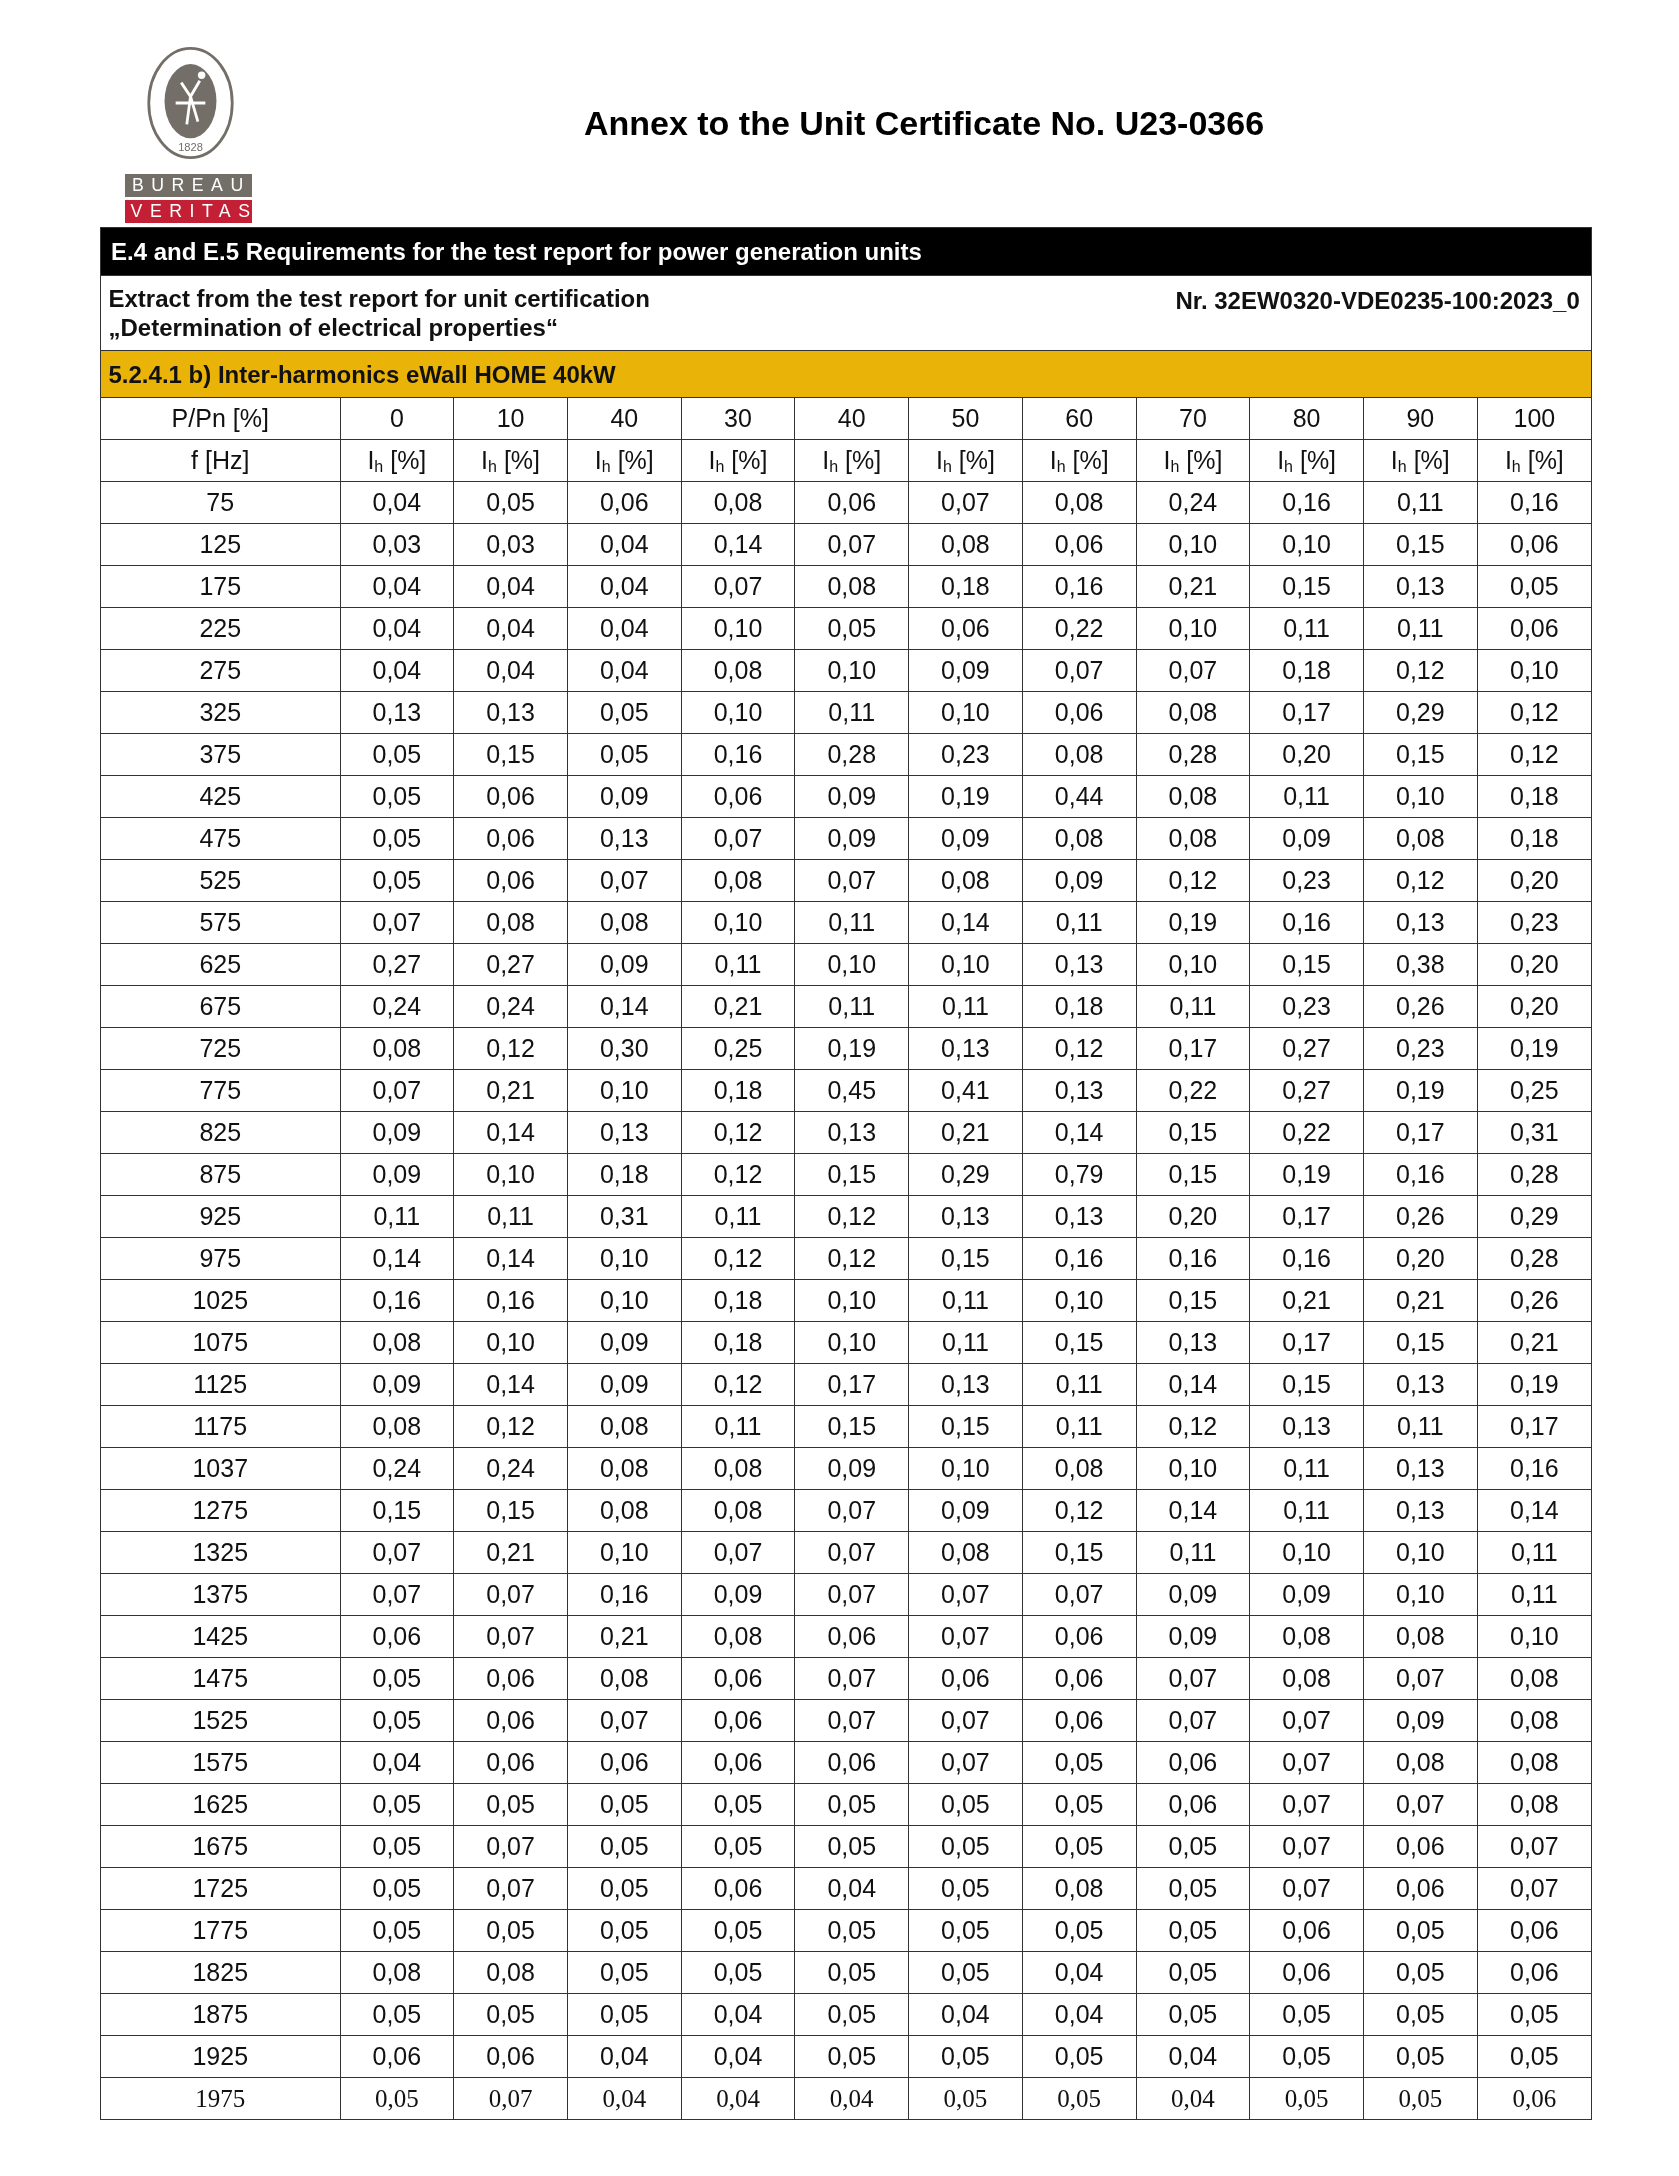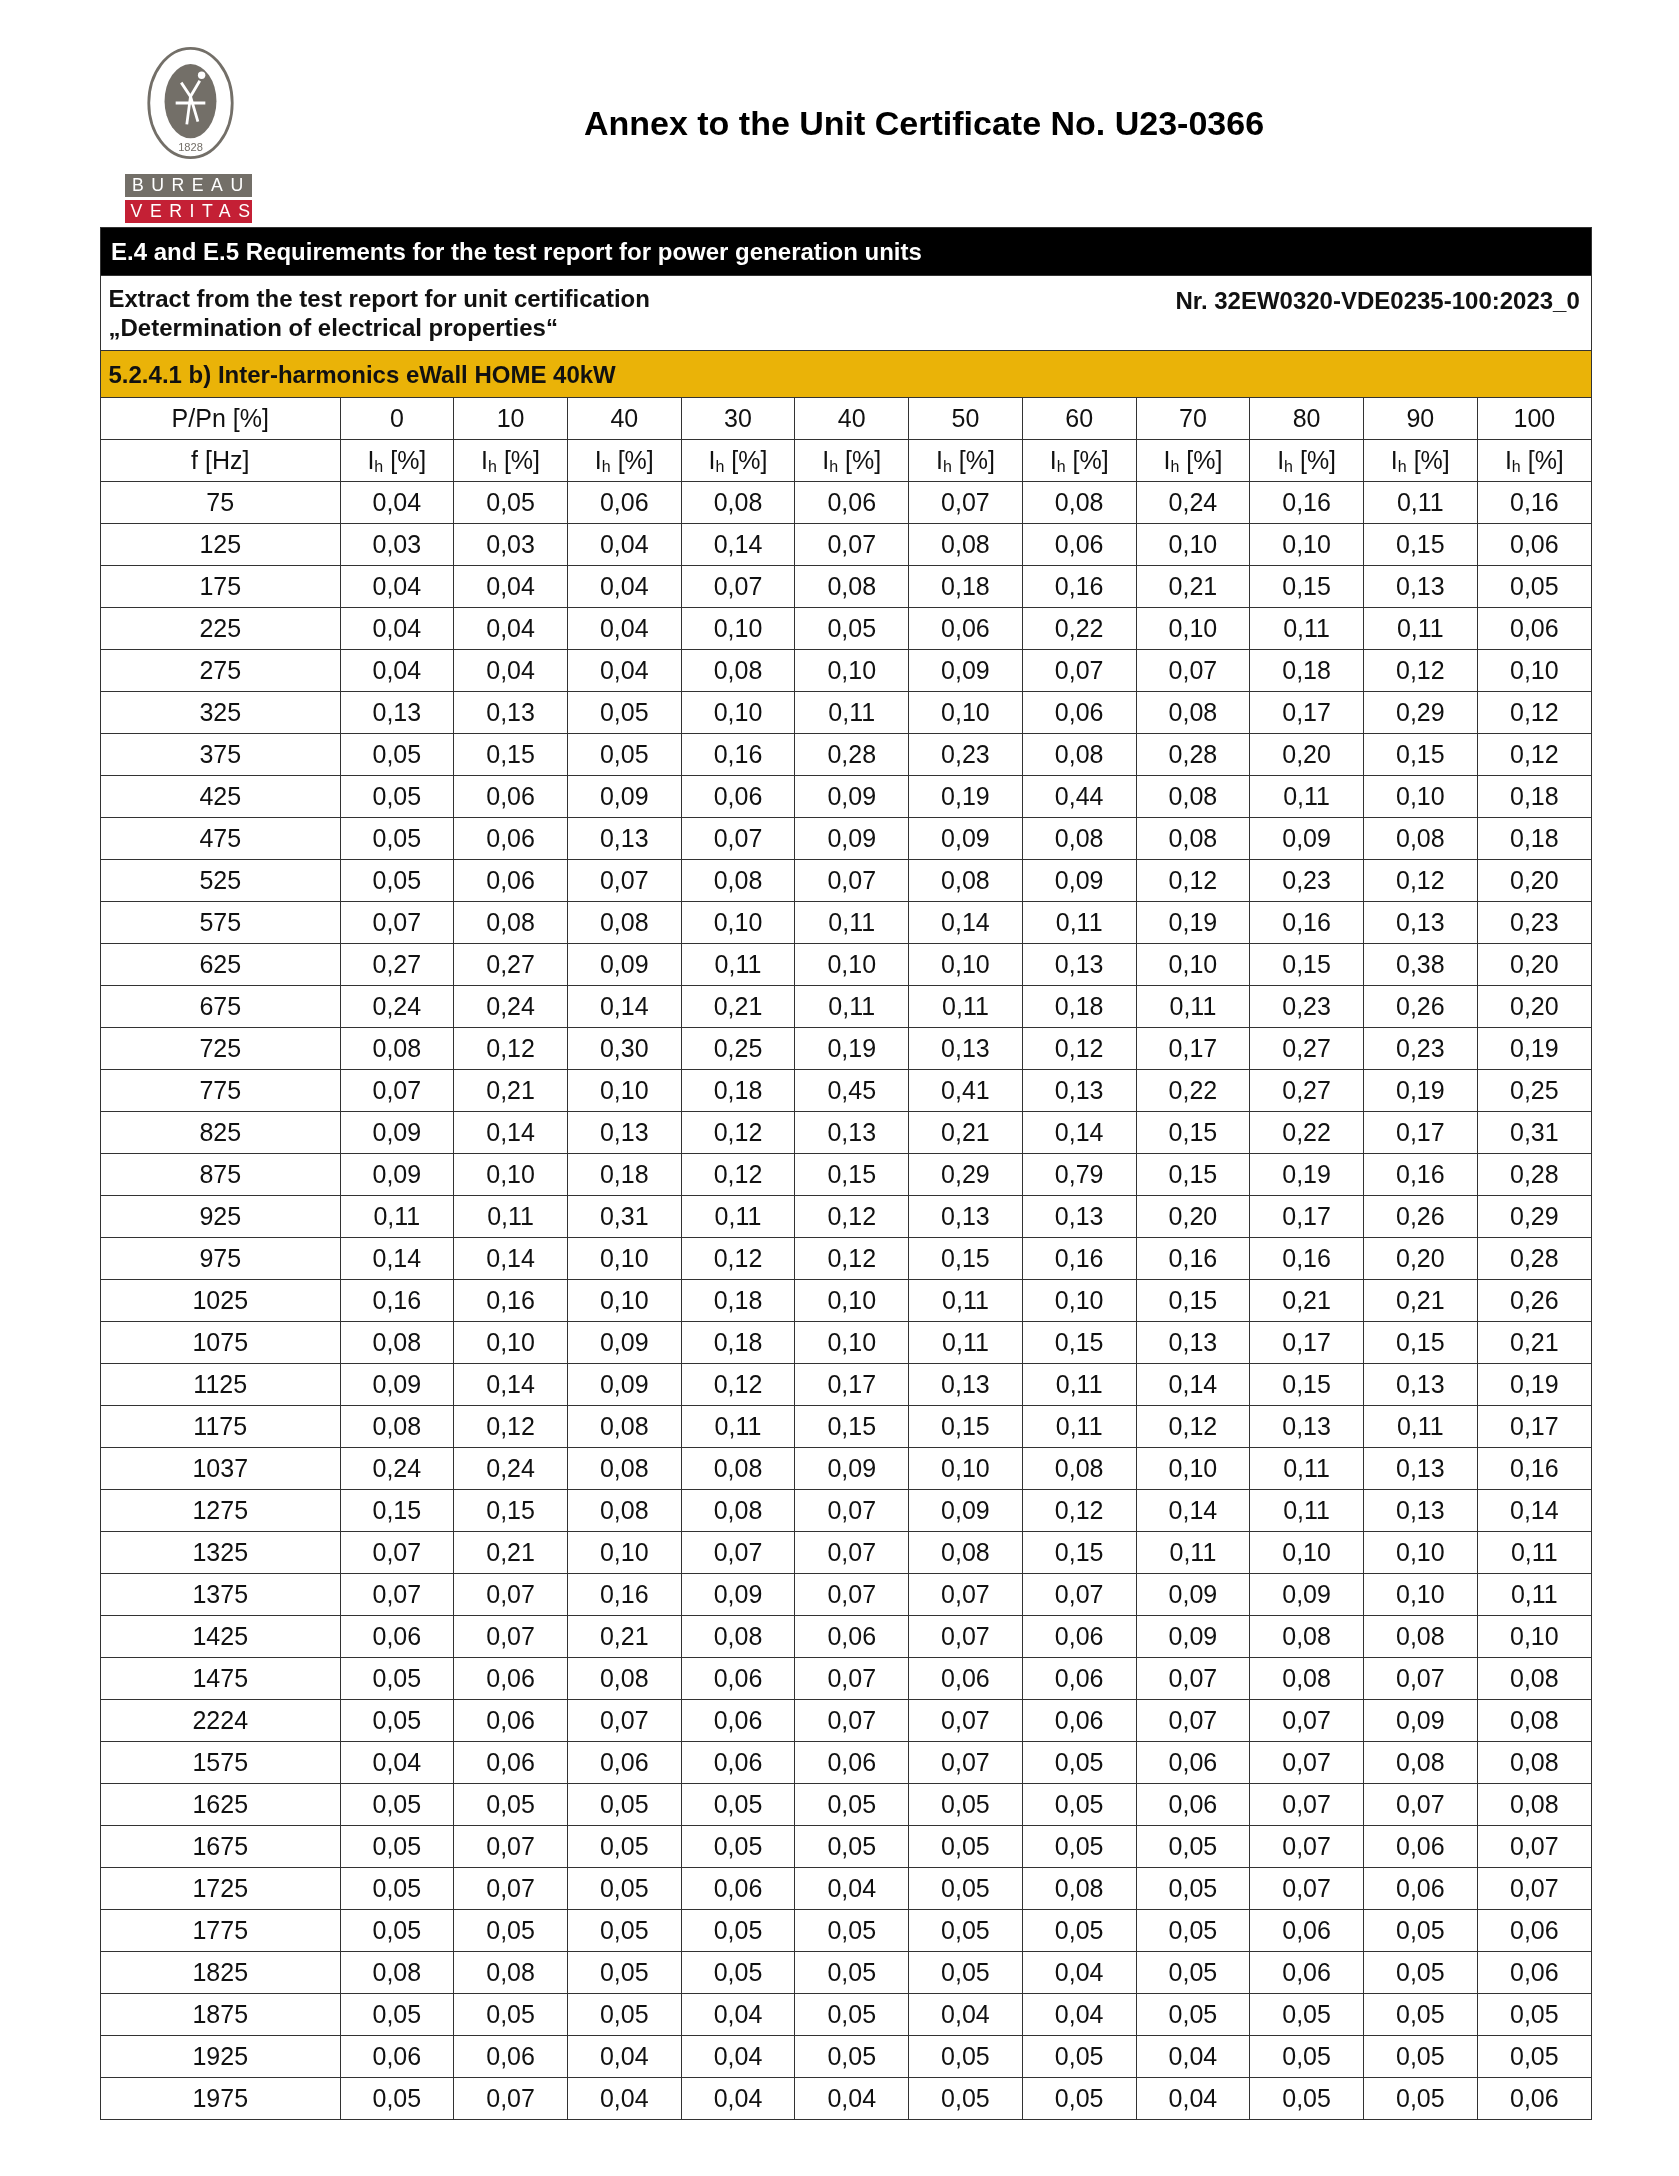--- a/index.html
+++ b/index.html
@@ -15,21 +15,21 @@
   .frame { position: absolute; left: 100px; top: 227px; width: 1492px; box-sizing: border-box; border: 1.9px solid #333; }
   .bar-black { background: #000; color: #fff; font-weight: bold; font-size: 24px; height: 47px; line-height: 47px; padding-left: 10px; }
   .extract { display: flex; justify-content: space-between; border-top: 1.9px solid #333; height: 75px; padding: 7.5px 7.5px 0 7.5px; box-sizing: border-box; font-weight: bold; font-size: 24px; line-height: 29px; }
   .extract .nr { padding-top: 2.8px; padding-right: 3.7px; }
   .bar-gray { background: #eab308; border-top: 1.9px solid #333; border-bottom: 1.9px solid #333; height: 48px; line-height: 48px; padding-left: 7.5px; font-weight: bold; font-size: 24px; box-sizing: border-box; }
   table { border-collapse: collapse; width: 100%; table-layout: fixed; }
   td { border: 1.4px solid #333; text-align: center; font-size: 25px; height: 41px; padding: 0; color: #111; }
   tr:first-child td { border-top: none; }
   tr td:first-child { border-left: none; }
   tr td:last-child { border-right: none; }
-  tr:last-child td { border-bottom: none; }
+  tr:last-child td { border-bottom: none; font-family: Liberation Serif, serif; }
   col.c-first { width: 239px; }
   sub.h { font-size: 16px; vertical-align: -2.8px; }
 </style>
 </head>
 <body>
 
 <div class="logo">
   <div class="seal">
     <svg width="89" height="116" viewBox="0 0 96 124">
       <ellipse cx="48" cy="62" rx="45" ry="59" fill="none" stroke="#736f68" stroke-width="3"></ellipse>
@@ -501,21 +501,21 @@
           <td>0,06</td>
           <td>0,07</td>
           <td>0,06</td>
           <td>0,06</td>
           <td>0,07</td>
           <td>0,08</td>
           <td>0,07</td>
           <td>0,08</td>
         </tr>
         <tr>
-          <td>2224</td>
+          <td>1525</td>
           <td>0,05</td>
           <td>0,06</td>
           <td>0,07</td>
           <td>0,06</td>
           <td>0,07</td>
           <td>0,07</td>
           <td>0,06</td>
           <td>0,07</td>
           <td>0,07</td>
           <td>0,09</td>

